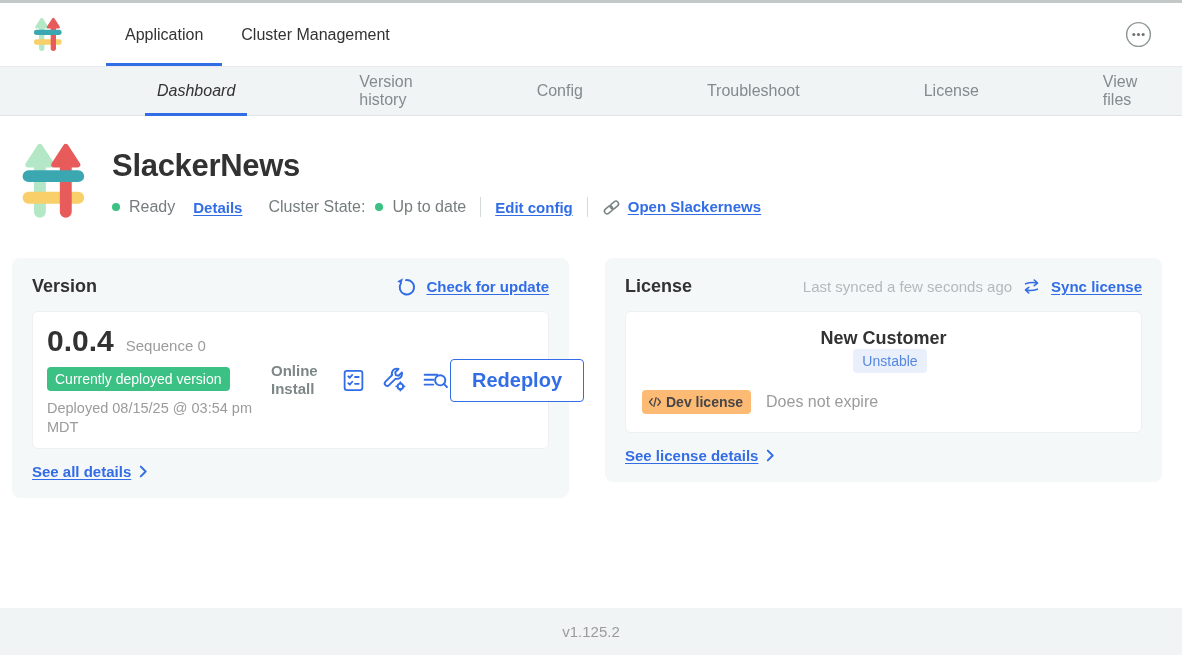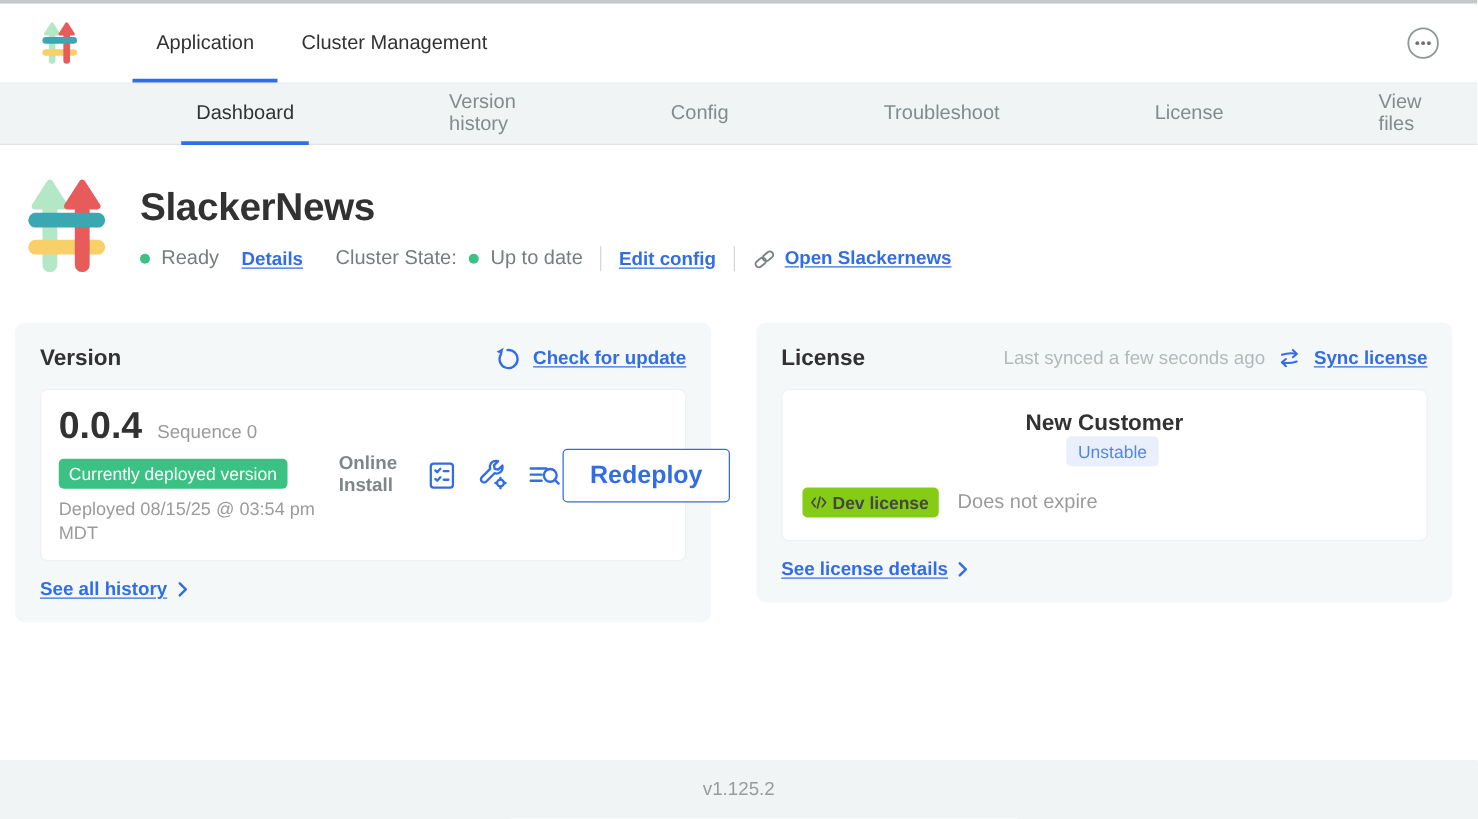--- a/index.html
+++ b/index.html
@@ -32,21 +32,21 @@
 
   
   .subnav {
     height: 49px; background: #f0f4f5; border-bottom: 1px solid #dfe3e5;
     display: flex; align-items: stretch; padding-left: 145px;
   }
   .subnav-item {
     display: flex; align-items: center; padding: 0 12px; margin-right: 100px;
     font-size: 16px; color: #838b8d; cursor: pointer; position: relative;
   }
-  .subnav-item.active { color: #323232; font-weight: 500; }
+  .subnav-item.active { color: #323232; font-weight: 500; font-style: italic; }
   .subnav-item.active::after {
     content: ""; position: absolute; left: 0; right: 0; bottom: -1px;
     height: 3px; background: #326de6;
   }
 
   
   .main { padding: 24px 12px 0 12px; }
   .app-header { display: flex; gap: 22px; margin-left: 8px; }
   .app-header-logo { flex: none; display: flex; }
   .app-title { font-size: 31px; font-weight: 700; letter-spacing: -0.3px; margin-top: 8px; }
@@ -102,21 +102,21 @@
   
   .lic-inner { display: block; padding: 16px 16px 18px 16px; }
   .lic-row1 { display: flex; align-items: center; flex-direction: column; }
   .customer-name { font-size: 18px; font-weight: 700; color: #323232; }
   .channel-badge {
     margin-left: 13px; background: #eaf0fb; color: #5586e0; font-size: 14px;
     padding: 4px 9px; border-radius: 4px;
   }
   .lic-row2 { display: flex; align-items: center; margin-top: 17px; }
   .type-badge {
-    display: inline-flex; align-items: center; gap: 4px; background: #84cc16;
+    display: inline-flex; align-items: center; gap: 4px; background: #fdba74;
     color: #464646; font-size: 14px; font-weight: 700; padding: 4px 8px 4px 6px;
     border-radius: 4px;
   }
   .expiry { font-size: 16px; color: #9b9b9b; margin-left: 15px; }
   .last-synced { font-size: 15px; color: #b3b9bb; }
 
   
   .footer {
     position: absolute; left: 0; right: 0; bottom: 0; height: 47px;
     background: #f0f4f5; display: flex; align-items: center; justify-content: center;
@@ -281,21 +281,21 @@
               <circle cx="15.7" cy="10.8" r="4.5"></circle>
               <line x1="18.9" y1="14" x2="21.6" y2="16.7"></line>
             </svg>
           </span>
         </div>
 
         <button class="redeploy-btn">Redeploy</button>
       </div>
 
       <div class="card-foot">
-        <span class="link">See all history</span>
+        <span class="link">See all details</span>
         <span>
           <svg width="9" height="13" viewBox="0 0 8 12" fill="none" stroke="#326de6" stroke-width="1.8" stroke-linecap="round" stroke-linejoin="round">
             <polyline points="1.5,1.5 6,6 1.5,10.5"></polyline>
           </svg>
         </span>
       </div>
     </div>
 
     <div class="card">
       <div class="card-head">

